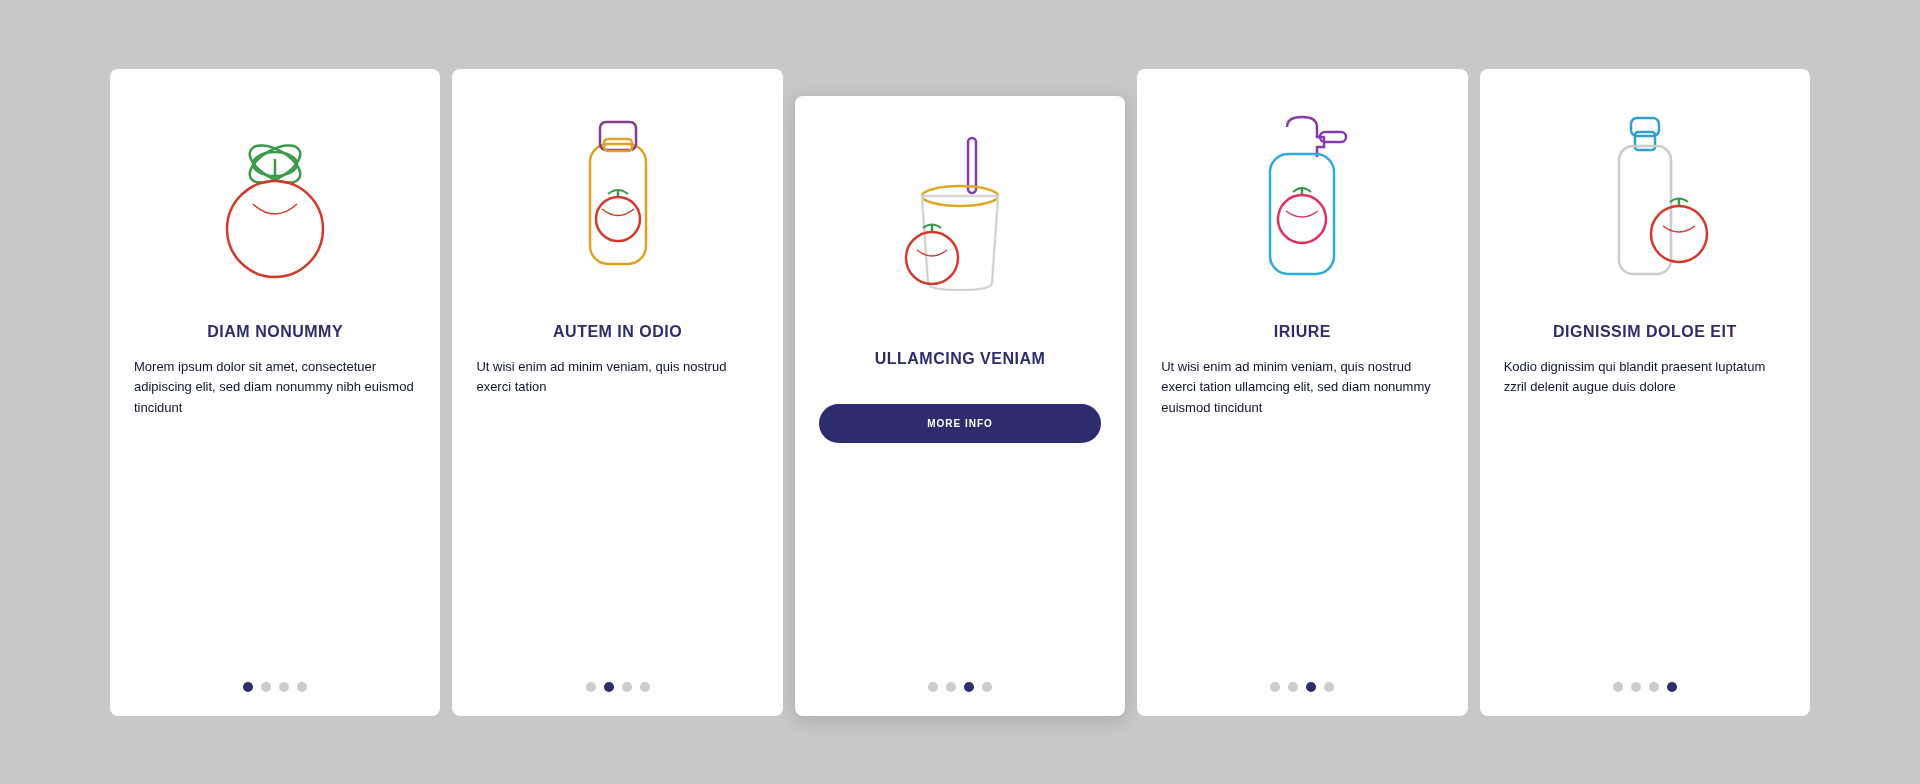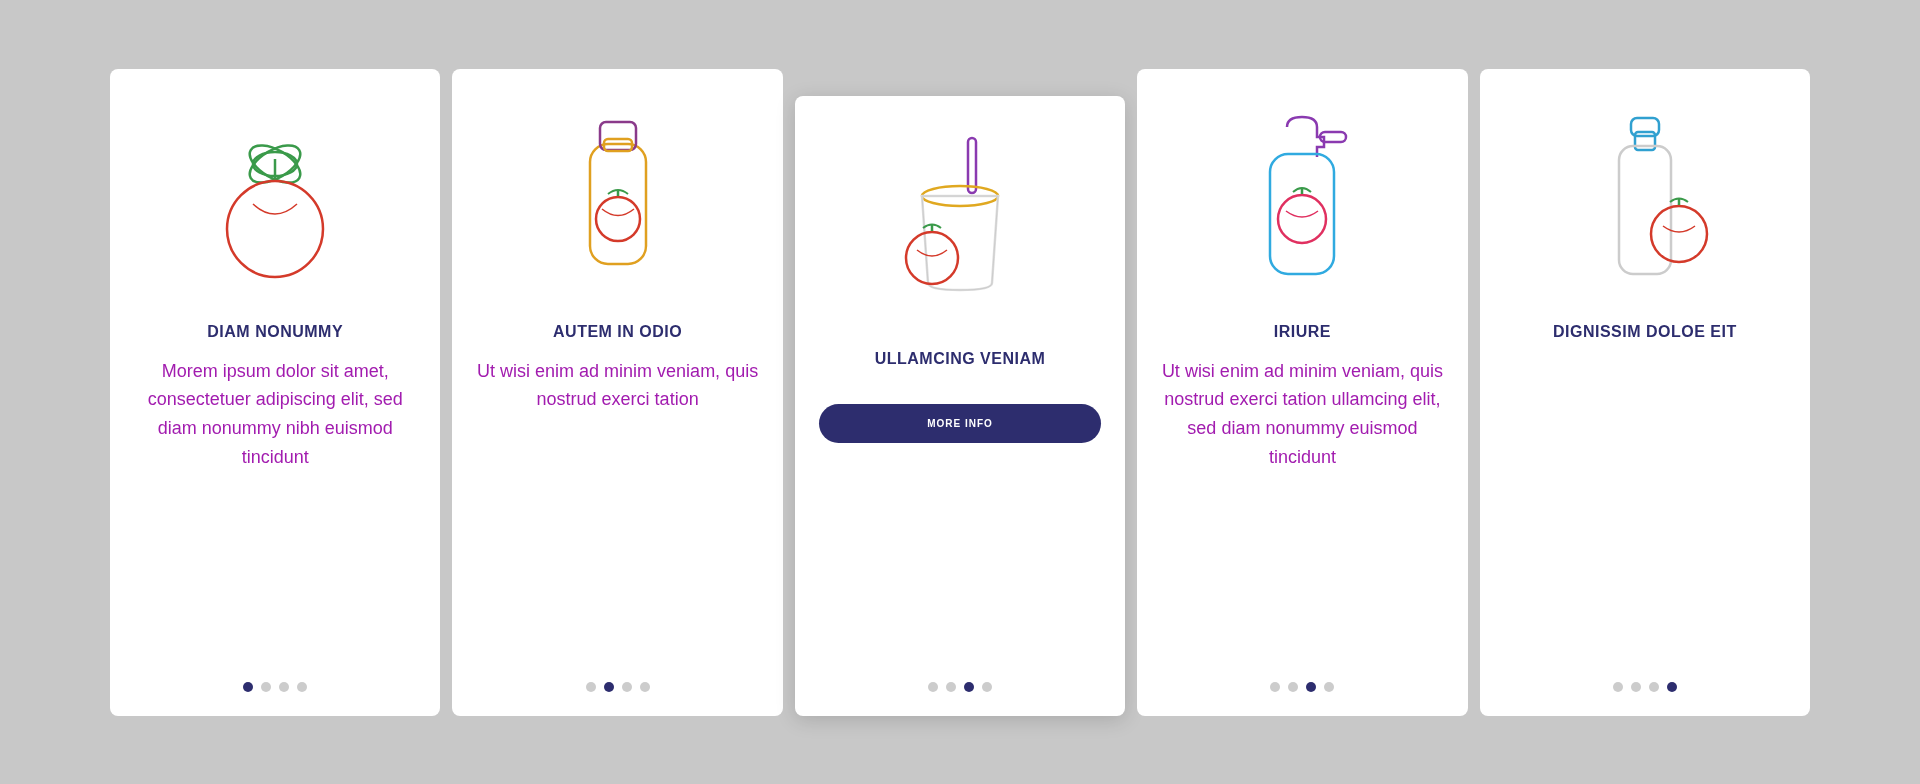--- a/index.html
+++ b/index.html
@@ -52,23 +52,23 @@
       font-size: 16px;
       font-weight: 800;
       color: #2d2d6e;
       text-align: center;
       margin-bottom: 16px;
       text-transform: uppercase;
       letter-spacing: 0.5px;
     }
 
     .card-text {
-      font-size: 18px;
-      color: #a21caf;
-      text-align: center;
+      font-size: 13px;
+      color: #0f172a;
+      text-align: left;
       line-height: 1.6;
       width: 100%;
       flex: 1;
     }
 
     .more-info-btn {
       background-color: #2d2d6e;
       color: #ffffff;
       border: none;
       border-radius: 30px;
@@ -238,20 +238,21 @@
         <circle cx="104" cy="130" r="28" fill="none" stroke="#d43a2a" stroke-width="2.5"></circle>
 
         <line x1="104" y1="101" x2="104" y2="95" stroke="#3a9a4a" stroke-width="2.5"></line>
 
         <path d="M95 98 Q104 91 113 98" fill="none" stroke="#3a9a4a" stroke-width="2"></path>
 
         <path d="M 88 122 Q 104 134 120 122" fill="none" stroke="#d43a2a" stroke-width="1.5"></path>
       </svg>
     </div>
     <div class="card-title">DIGNISSIM DOLOE EIT</div>
+    <div class="card-text">Kodio dignissim qui blandit praesent luptatum zzril delenit augue duis dolore</div>
     <div class="dots">
       <div class="dot"></div>
       <div class="dot"></div>
       <div class="dot"></div>
       <div class="dot active"></div>
     </div>
   </div>
 
 </div>
 

